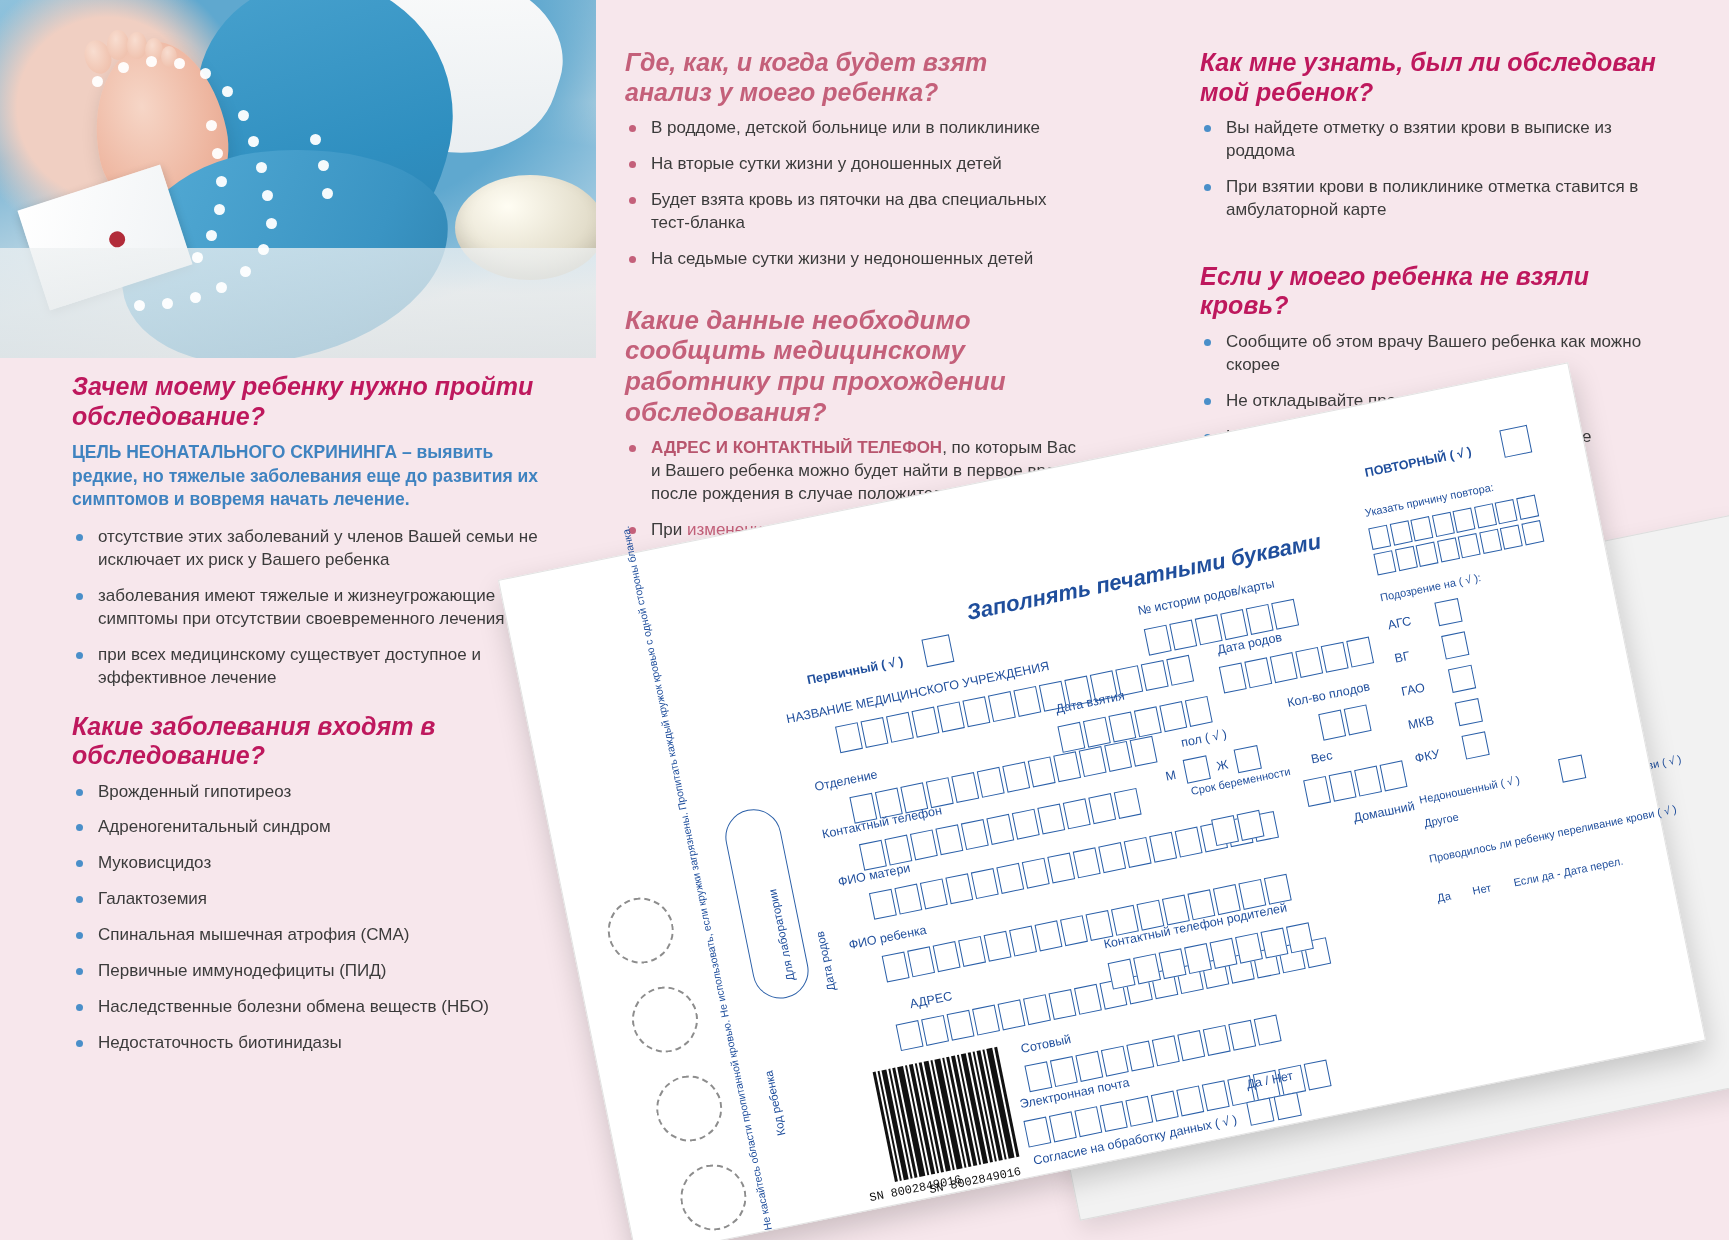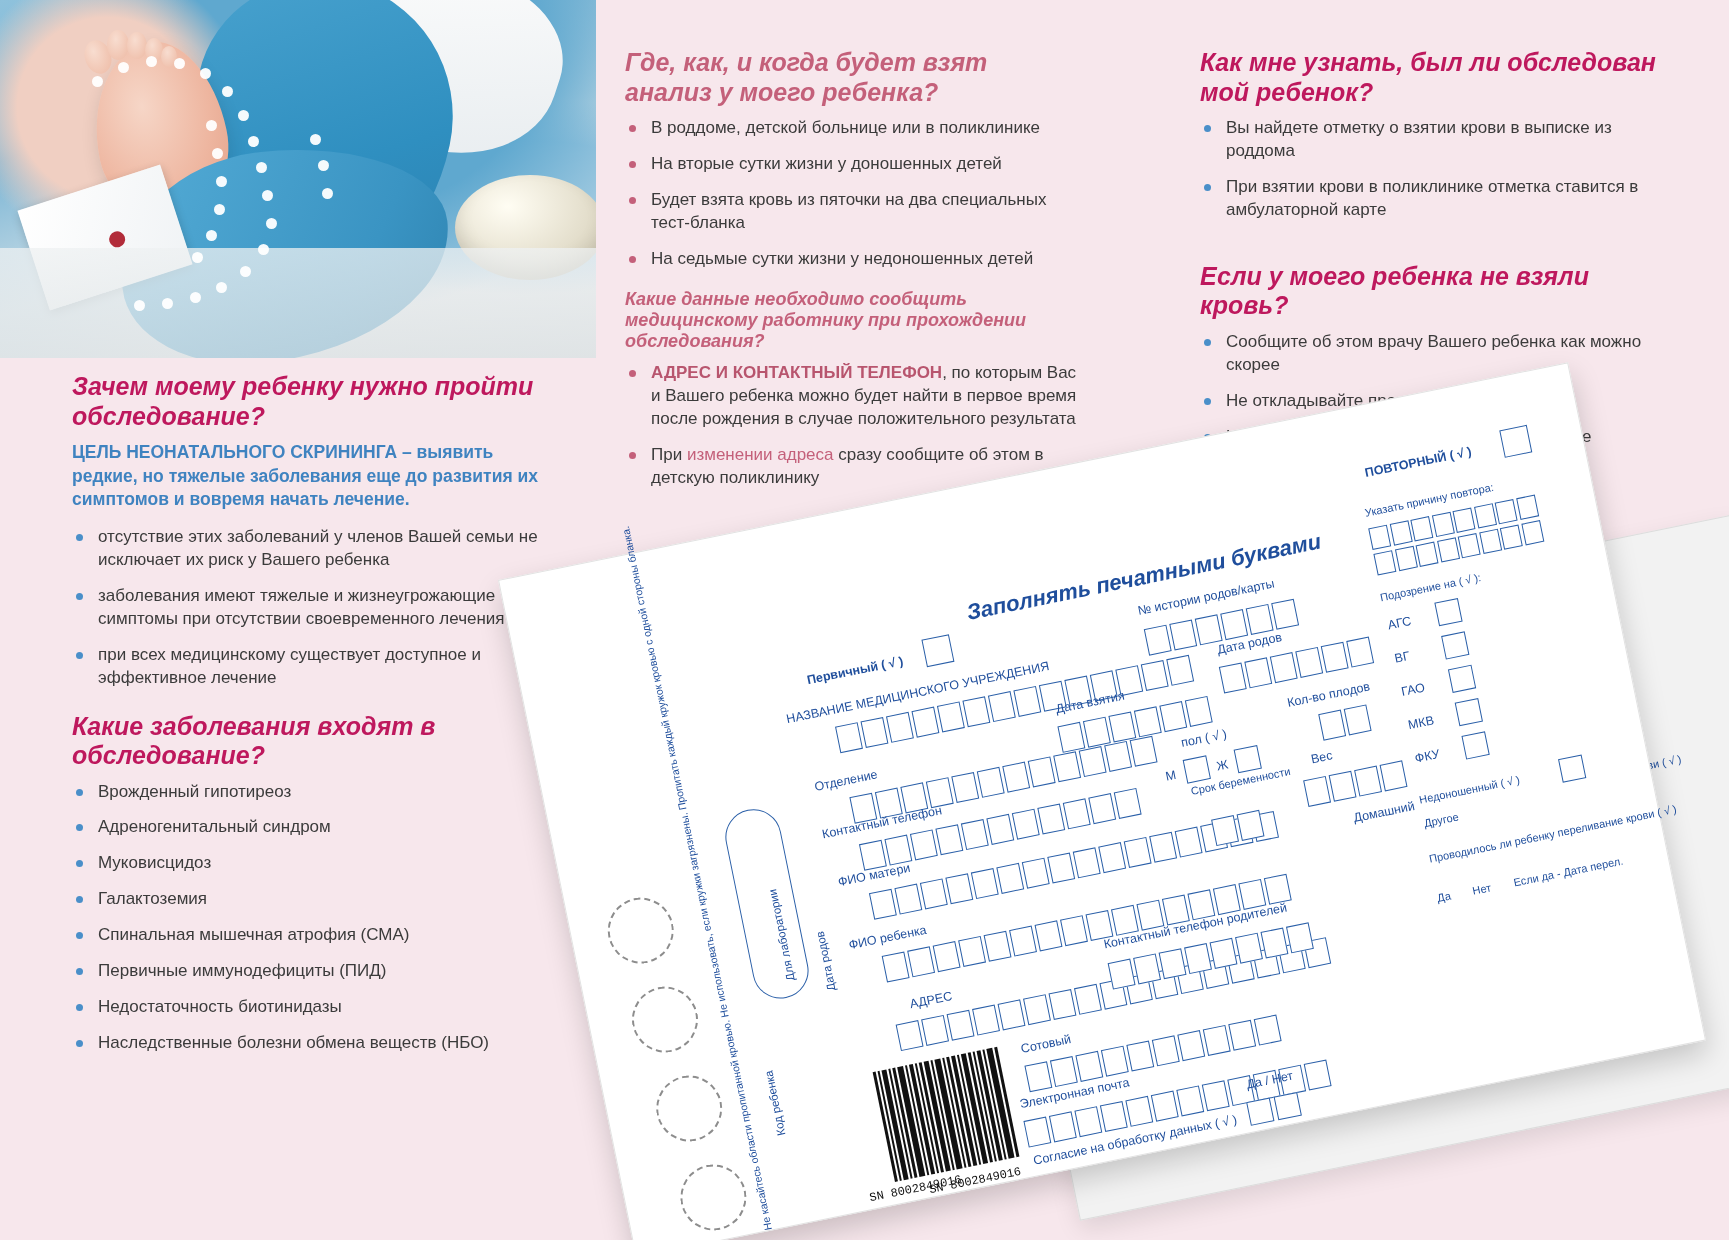--- a/index.html
+++ b/index.html
@@ -194,34 +194,34 @@
       <li>при всех медицинскому существует доступное и эффективное лечение</li>
     </ul>
     <h2 class="blue" style="margin-top:6px;">Какие заболевания входят в обследование?</h2>
     <ul class="blue">
       <li>Врожденный гипотиреоз</li>
       <li>Адреногенитальный синдром</li>
       <li>Муковисцидоз</li>
       <li>Галактоземия</li>
       <li>Спинальная мышечная атрофия (СМА)</li>
       <li>Первичные иммунодефициты (ПИД)</li>
+      <li>Наследственные болезни обмена веществ (НБО)</li>
       <li>Недостаточность биотинидазы</li>
-      <li>Наследственные болезни обмена веществ (НБО)</li>
     </ul>
   </div>
 
   <div class="col col-mid">
     <h2 class="rose">Где, как, и когда будет взят анализ у моего ребенка?</h2>
-    <ul class="rose" style="margin-bottom:18px;">
+    <ul class="rose" style="margin-bottom:34px;">
       <li>В роддоме, детской больнице или в поликлинике</li>
       <li>На  вторые  сутки жизни у доношенных детей</li>
       <li>Будет взята кровь из пяточки на два специальных тест-бланка</li>
       <li>На седьмые сутки жизни у недоношенных детей</li>
     </ul>
-    <h2 class="rose" style="font-size:18px;font-style:italic;">Какие данные необходимо сообщить медицинскому работнику при прохождении обследования?</h2>
+    <h2 class="rose" style="font-size:26px;font-style:italic;">Какие данные необходимо сообщить медицинскому работнику при прохождении обследования?</h2>
     <ul class="rose">
       <li>
         <span class="strong-rose">АДРЕС И КОНТАКТНЫЙ ТЕЛЕФОН</span><span>, по которым Вас и Вашего ребенка можно будет найти в первое время после рождения в случае положительного результата</span>
       </li>
       <li>
         <span>При </span><span class="inline-rose">изменении адреса</span><span> сразу сообщите об этом в детскую поликлинику</span>
       </li>
     </ul>
   </div>
 

